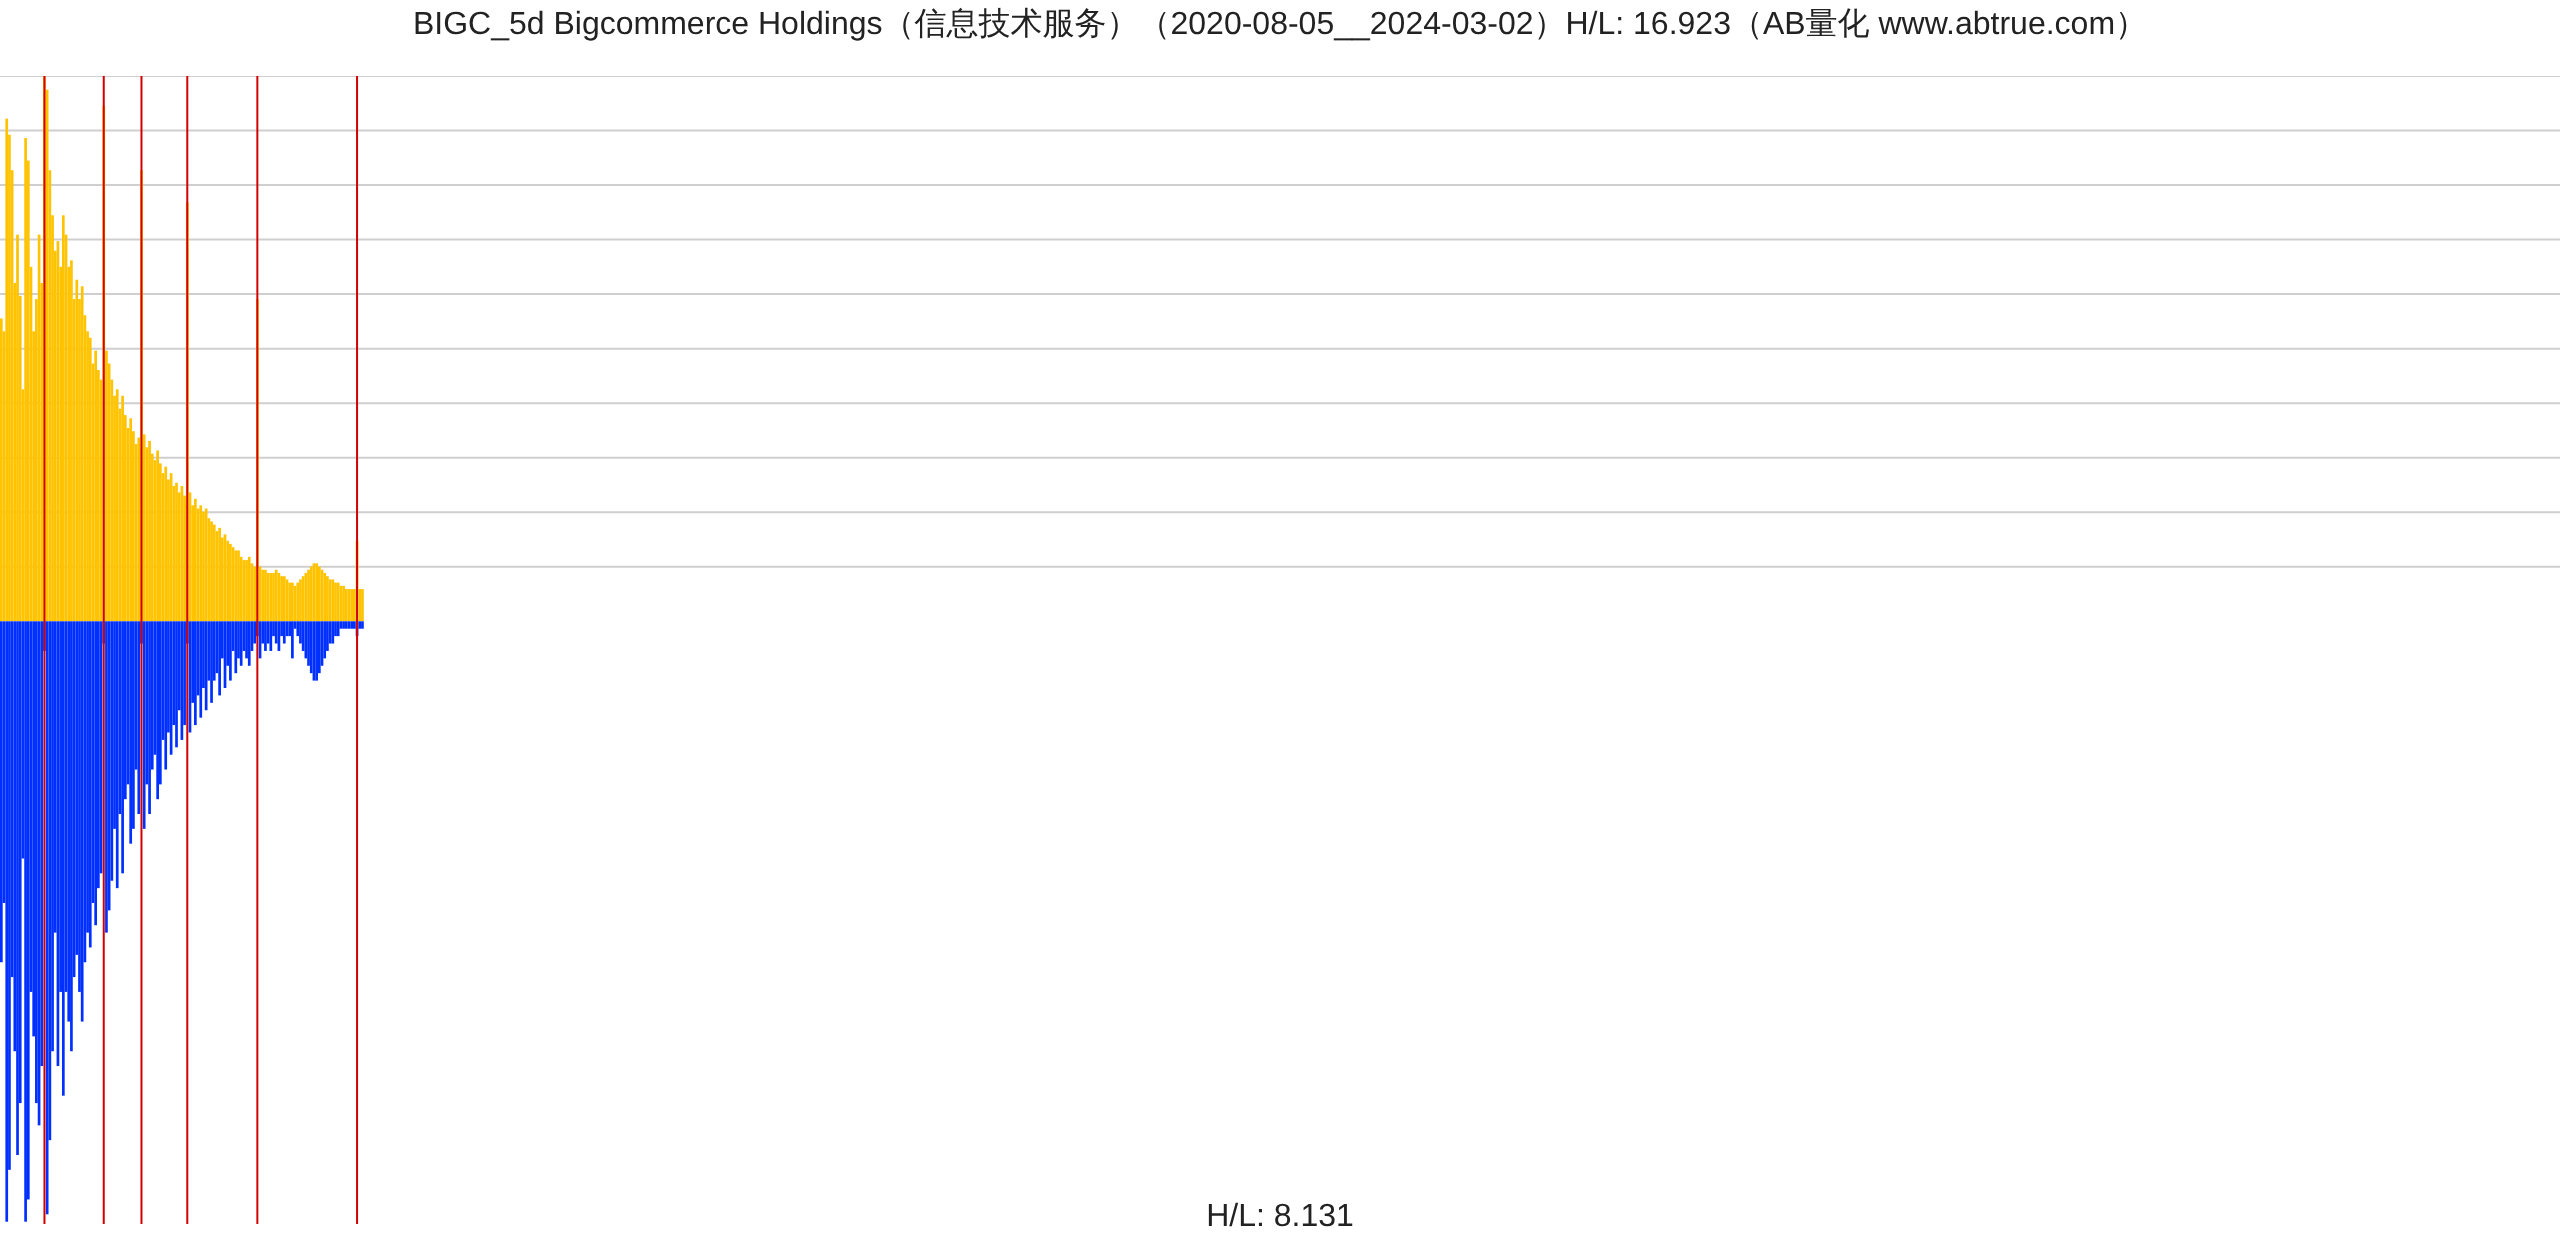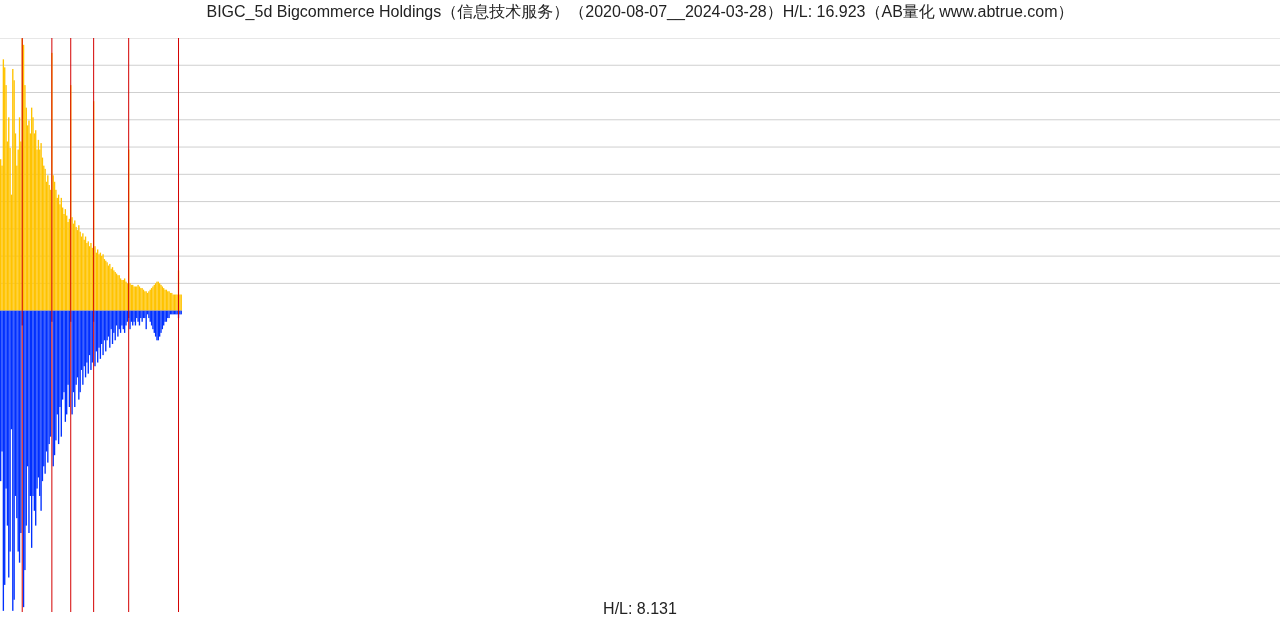--- a/index.html
+++ b/index.html
@@ -8,21 +8,21 @@
   .title{position:absolute;top:2px;left:0;right:0;text-align:center;
          font-size:16px;}
   .footer{position:absolute;bottom:2px;left:0;right:0;text-align:center;
           font-size:16px;margin-top:40px;}
   .plot{position:absolute;left:0;top:38px;width:1280px;height:574px;}
   .grid line{stroke:#cfcfcf;stroke-width:1;}
 </style>
 </head>
 <body>
 
-<div class="title">BIGC_5d Bigcommerce Holdings（信息技术服务）（2020-08-07__2024-03-28）H/L: 16.923（AB量化  www.abtrue.com）</div>
+<div class="title">BIGC_5d Bigcommerce Holdings（信息技术服务）（2020-08-05__2024-03-02）H/L: 16.923（AB量化  www.abtrue.com）</div>
 <div class="footer">H/L: 8.131</div>
 
 <svg class="plot" viewBox="0 0 1280 574" preserveAspectRatio="none">
   <g id="grid" class="grid">
       <line x1="0" y1="245.385" x2="1280" y2="245.385"></line>
       <line x1="0" y1="218.11999999999998" x2="1280" y2="218.11999999999998"></line>
       <line x1="0" y1="190.855" x2="1280" y2="190.855"></line>
       <line x1="0" y1="163.58999999999997" x2="1280" y2="163.58999999999997"></line>
       <line x1="0" y1="136.325" x2="1280" y2="136.325"></line>
       <line x1="0" y1="109.06" x2="1280" y2="109.06"></line>

